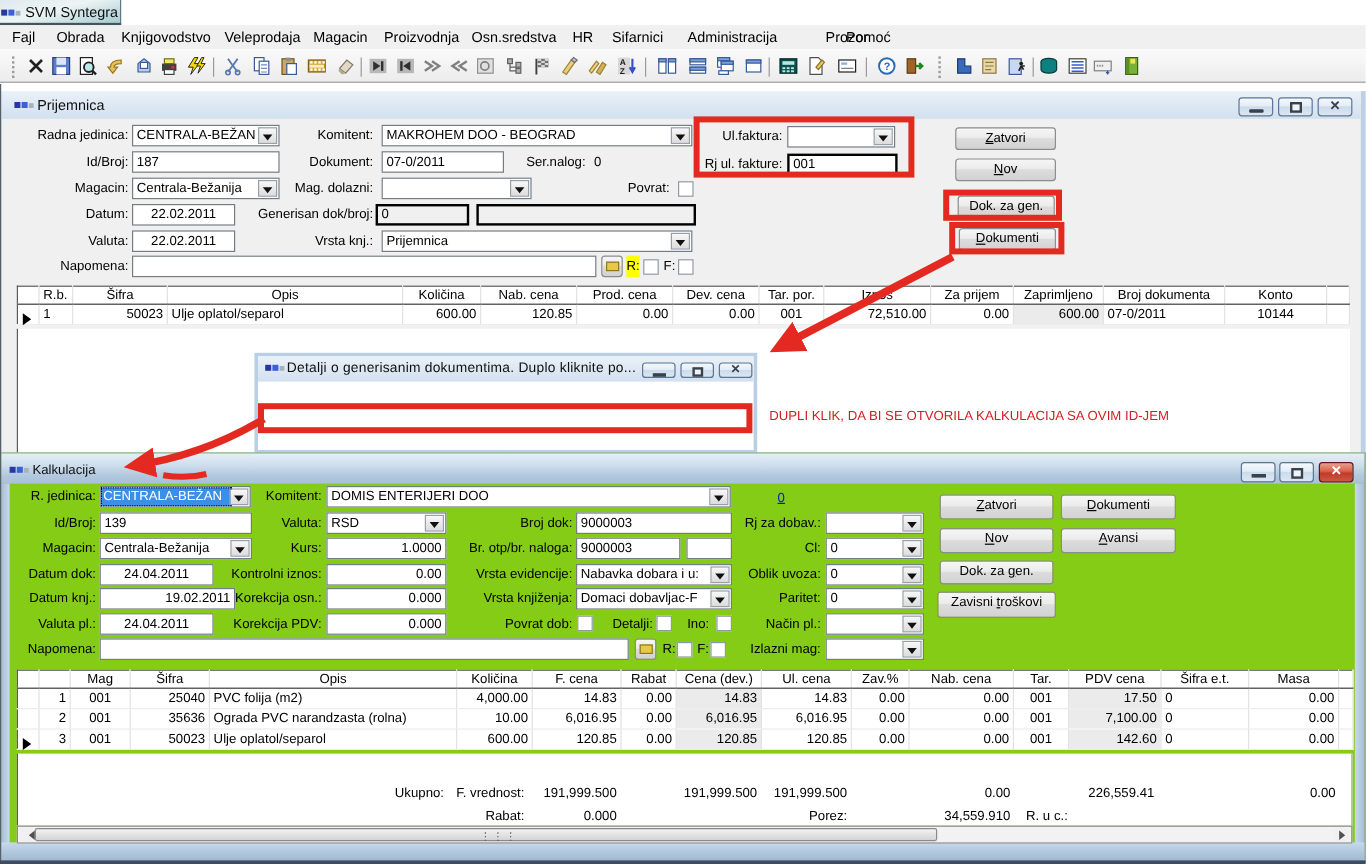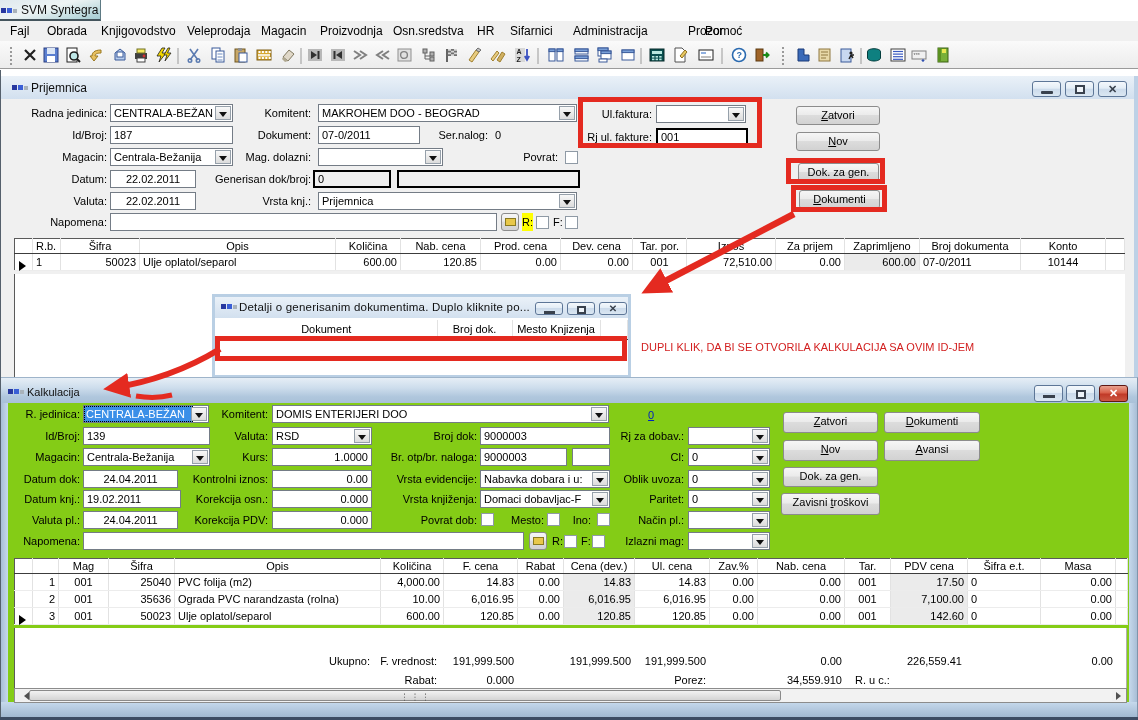--- a/index.html
+++ b/index.html
@@ -416,26 +416,20 @@
       </div>
  <div class="wb" style="left:384px;top:5px;width:28px;height:13px;font-weight:bold;color:#39414d;font-size:10px;text-align:center;line-height:12px">✕</div>
  <table class="grid" style="left:1px;top:23px;width:411px">
  <colgroup>
           <col style="width:221px">
           <col style="width:75px">
           <col style="width:88px">
           <col style="width:27px">
         </colgroup>
  <tbody>
-          <tr class="h" style="height:19px">
-            <td style="height:18px">Dokument</td>
-            <td style="height:18px">Broj dok.</td>
-            <td style="height:18px">Mesto Knjizenja</td>
-            <td style="height:18px"></td>
-          </tr>
  </tbody>
       </table>
 </div>
 <div class="abs" style="left:641px;top:341px;font-size:11px;color:#d21f1f;white-space:nowrap">DUPLI KLIK, DA BI SE OTVORILA KALKULACIJA SA OVIM ID-JEM</div>
 
 <div class="abs" style="left:0;top:377px;width:1138px;height:342px;background:#84cc16;border:1px solid #7f95ab;border-top:1px solid #9eb4ca">
  <div class="abs" style="left:0;top:0;width:1136px;height:25px;background:linear-gradient(#e6eef6 0%,#cdddec 40%,#b0c7dd 75%,#a9c1d8 100%)"></div>
  <div class="abs" style="left:0;top:25px;width:7px;height:315px;background:linear-gradient(90deg,#a8bed6,#c6d9ec)"></div>
  <div class="abs" style="right:0;top:25px;width:8px;height:315px;background:linear-gradient(90deg,#c6d9ec,#a8bed6)"></div>
  <div class="abs" style="left:0;bottom:0;width:1136px;height:16px;background:linear-gradient(#c6d9ec,#9fb6cf)"></div>
@@ -497,38 +491,38 @@
       <div class="fld " style="left:272px;top:470px;width:100px;text-align:right">0.00</div>
       <div class="lbl" style="left:377px;top:470px;width:100px">Vrsta evidencije:</div>
       <div class="fld" style="left:480px;top:470px;width:130px;padding-right:18px"><span style="">Nabavka dobara i u:</span><span class="ar">
           <i></i>
         </span></div>
       <div class="lbl" style="left:604px;top:470px;width:80px">Oblik uvoza:</div>
       <div class="fld" style="left:688px;top:470px;width:82px;padding-right:18px"><span style="">0</span><span class="ar">
           <i></i>
         </span></div>
       <div class="lbl" style="left:0px;top:490px;width:80px">Datum knj.:</div>
-      <div class="fld " style="left:83px;top:490px;width:98px;text-align:left">19.02.2011</div>
+      <div class="fld " style="left:83px;top:490px;width:113px;text-align:right">19.02.2011</div>
       <div class="lbl" style="left:168px;top:490px;width:100px">Korekcija osn.:</div>
       <div class="fld " style="left:272px;top:490px;width:100px;text-align:right">0.000</div>
       <div class="lbl" style="left:377px;top:490px;width:100px">Vrsta knjiženja:</div>
       <div class="fld" style="left:480px;top:490px;width:130px;padding-right:18px"><span style="">Domaci dobavljac-F</span><span class="ar">
           <i></i>
         </span></div>
       <div class="lbl" style="left:624px;top:490px;width:60px">Paritet:</div>
       <div class="fld" style="left:688px;top:490px;width:82px;padding-right:18px"><span style="">0</span><span class="ar">
           <i></i>
         </span></div>
       <div class="lbl" style="left:0px;top:511px;width:80px">Valuta pl.:</div>
       <div class="fld " style="left:83px;top:511px;width:95px;text-align:center">24.04.2011</div>
       <div class="lbl" style="left:168px;top:511px;width:100px">Korekcija PDV:</div>
       <div class="fld " style="left:272px;top:511px;width:100px;text-align:right">0.000</div>
       <div class="lbl" style="left:397px;top:511px;width:80px">Povrat dob:</div>
       <div class="cb" style="left:481px;top:513px"></div>
-      <div class="lbl" style="left:489px;top:511px;width:55px">Mesto:</div>
+      <div class="lbl" style="left:489px;top:511px;width:55px">Detalji:</div>
       <div class="cb" style="left:547px;top:513px"></div>
       <div class="lbl" style="left:556px;top:511px;width:35px">Ino:</div>
       <div class="cb" style="left:597px;top:513px"></div>
       <div class="lbl" style="left:614px;top:511px;width:70px">Način pl.:</div>
       <div class="fld" style="left:688px;top:511px;width:82px;padding-right:18px"><span style=""></span><span class="ar">
           <i></i>
         </span></div>
       <div class="lbl" style="left:0px;top:532px;width:80px">Napomena:</div>
       <div class="fld " style="left:83px;top:532px;width:441px;"></div>
       <div class="btn" style="left:529px;top:532px;width:18px;height:18px"><span style="display:inline-block;width:11px;height:8px;background:#e8c84a;border:1px solid #8a7a20;margin-top:4px"></span></div>

